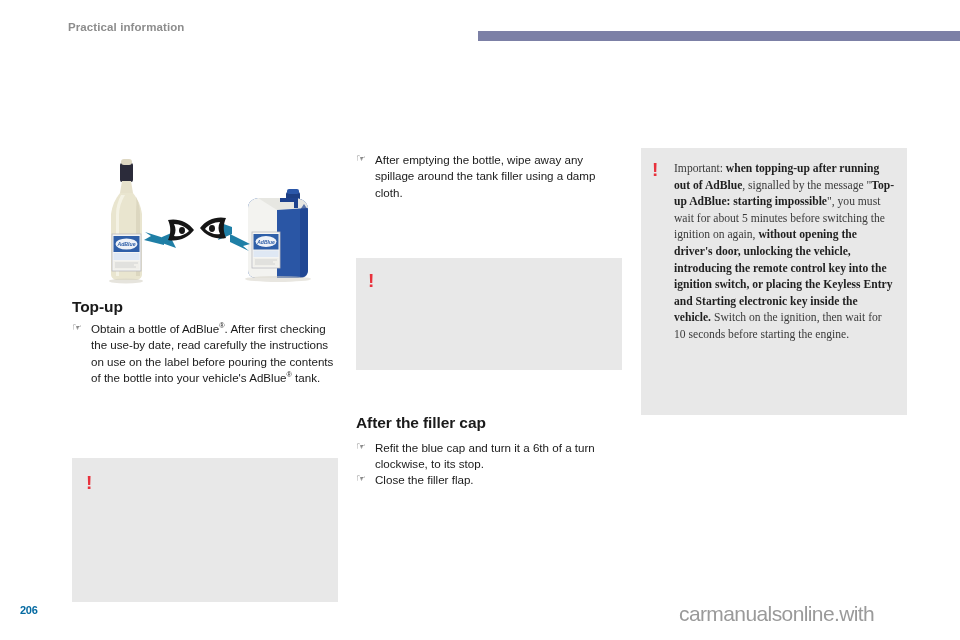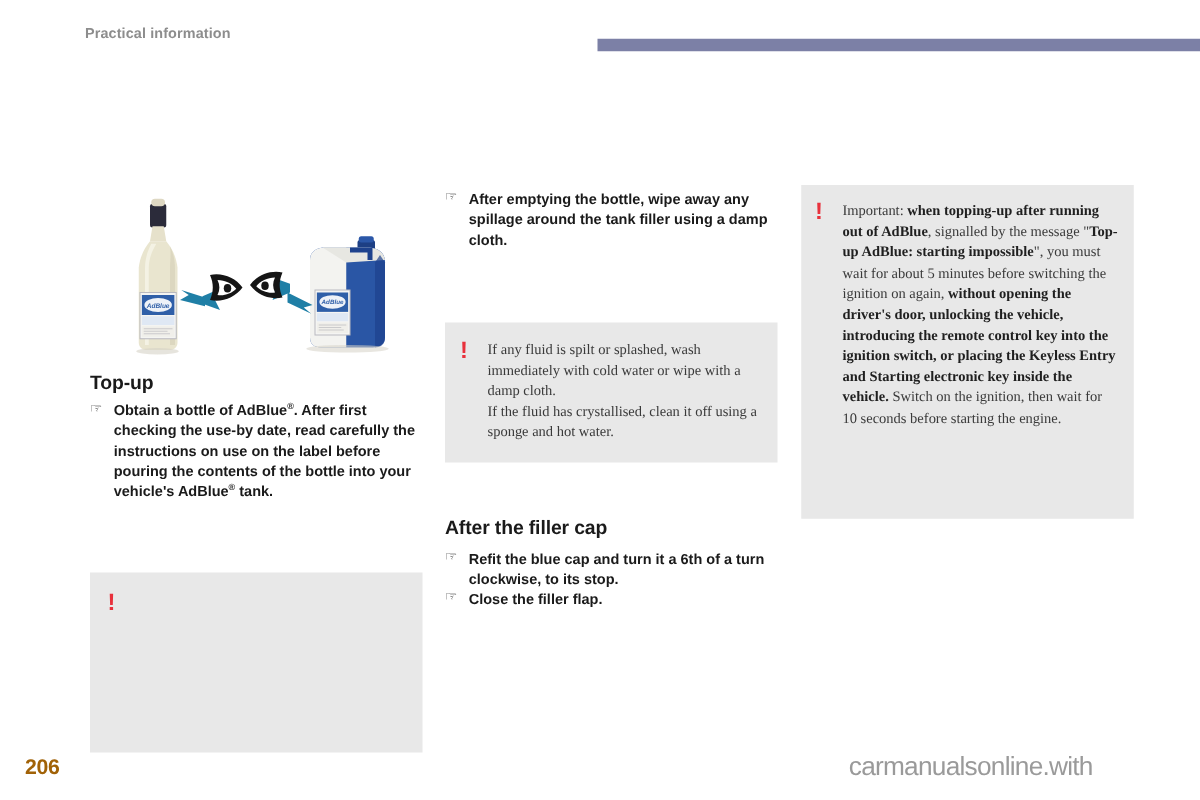--- a/index.html
+++ b/index.html
@@ -70,21 +70,21 @@
     flex: 0 0 auto;
     width: 19px;
     padding-top: 1px;
     font-size: 11px;
     color: #1a1a1a;
     line-height: 1;
   }
   .action-text {
     flex: 1 1 auto;
     font-size: 11.6px;
-    font-weight: bold;
+    font-weight: normal;
     line-height: 16.3px;
     color: #1a1a1a;
   }
   #action-topup  { left: 72px;  top: 321px; }
   #action-refit-cap { left: 356px; top: 440px; }
   #action-close-flap { left: 356px; top: 472px; }
   #action-wipe   { left: 356px; top: 152px; }
 
   
   .note-box {
@@ -116,23 +116,23 @@
     color: #3a3a3a;
     font-family: Liberation Serif, serif;
   }
   .note-text b { color: #1f1f1f; font-weight: bold; }
   .note-text .rm { font-weight: normal; }
 
   
   #page-number {
     position: absolute;
     left: 20px; top: 604px;
-    font-size: 17px;
-    font-weight: bold;
-    color: #a16207;
+    font-size: 11px;
+    font-weight: bold;
+    color: #0369a1;
     letter-spacing: -0.3px;
   }
   #watermark {
     position: absolute;
     left: 679px; top: 602px;
     font-size: 21px;
     color: #9a9a9a;
     letter-spacing: -0.6px;
     white-space: nowrap;
   }
@@ -240,21 +240,20 @@
   <span class="warn-icon">!</span>
 </div>
 
 <div class="action-item" id="action-wipe">
   <span class="action-bullet">☞</span>
   <span class="action-text">After emptying the bottle, wipe away any spillage around the tank filler using a damp cloth.</span>
 </div>
 
 <div class="note-box" id="note-middle">
   <span class="warn-icon">!</span>
-  <span class="note-text"><span>If any fluid is spilt or splashed, wash immediately with cold water or wipe with a damp cloth.</span><br><span>If the fluid has crystallised, clean it off using a sponge and hot water.</span></span>
 </div>
 
 <div class="section-heading" id="heading-refit">After the filler cap</div>
 
 <div class="action-item" id="action-refit-cap">
   <span class="action-bullet">☞</span>
   <span class="action-text">Refit the blue cap and turn it a 6th of a turn clockwise, to its stop.</span>
 </div>
 
 <div class="action-item" id="action-close-flap">

